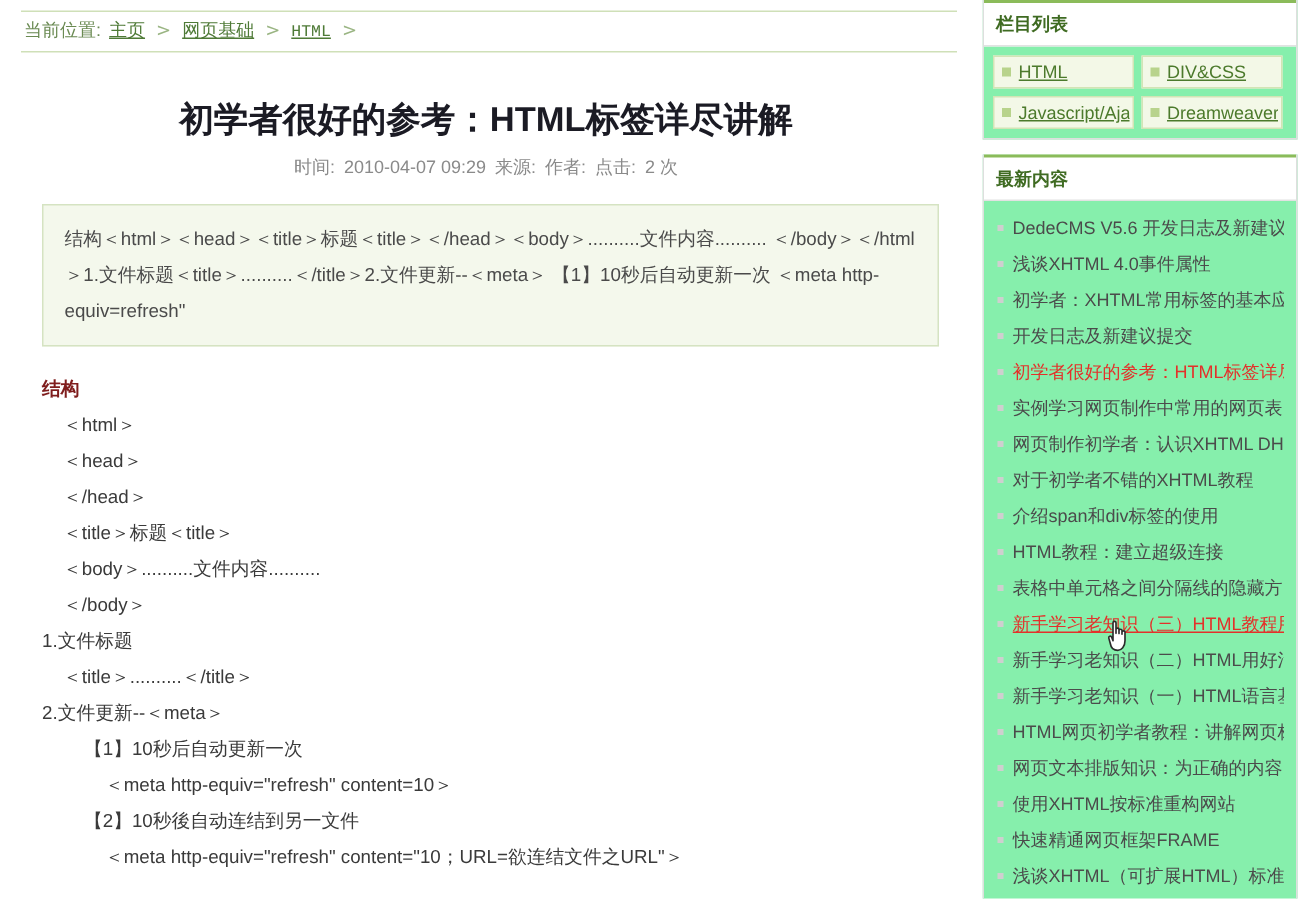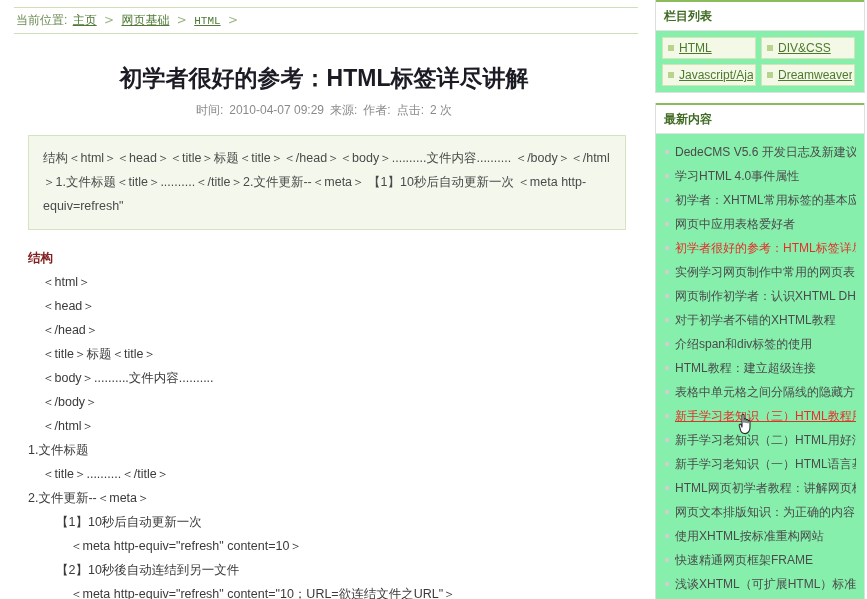--- a/index.html
+++ b/index.html
@@ -226,21 +226,20 @@
     <div class="summary-box">结构＜html＞＜head＞＜title＞标题＜title＞＜/head＞＜body＞..........文件内容.......... ＜/body＞＜/html＞1.文件标题＜title＞..........＜/title＞2.文件更新--＜meta＞ 【1】10秒后自动更新一次 ＜meta http-equiv=refresh"</div>
 
     <div class="body-text" id="body-text">
         <div class=" bt-head">结构</div>
         <div class="ind1">＜html＞</div>
         <div class="ind1">＜head＞</div>
         <div class="ind1">＜/head＞</div>
         <div class="ind1">＜title＞标题＜title＞</div>
         <div class="ind1">＜body＞..........文件内容..........</div>
         <div class="ind1">＜/body＞</div>
-        <div class="ind1">＜/html＞</div>
         <div class="">1.文件标题</div>
         <div class="ind1">＜title＞..........＜/title＞</div>
         <div class="">2.文件更新--＜meta＞</div>
         <div class="ind2">【1】10秒后自动更新一次</div>
         <div class="ind3">＜meta http-equiv="refresh" content=10＞</div>
         <div class="ind2">【2】10秒後自动连结到另一文件</div>
         <div class="ind3">＜meta http-equiv="refresh" content="10；URL=欲连结文件之URL"＞</div>
       </div>
   </div>
 
@@ -273,29 +272,29 @@
     <div class="panel">
       <div class="panel-head">最新内容</div>
       <div class="panel-body">
         <ul class="news-list" id="news-list">
             <li class="news-item">
               <span class="news-bullet"></span>
               <span class="news-label">DedeCMS V5.6 开发日志及新建议提交</span>
             </li>
             <li class="news-item">
               <span class="news-bullet"></span>
-              <span class="news-label">学习HTML 4.0事件属性</span>
+              <span class="news-label">浅谈XHTML 4.0事件属性</span>
             </li>
             <li class="news-item">
               <span class="news-bullet"></span>
               <span class="news-label">初学者：XHTML常用标签的基本应用指</span>
             </li>
             <li class="news-item">
               <span class="news-bullet"></span>
-              <span class="news-label">网页中应用表格爱好者</span>
+              <span class="news-label">开发日志及新建议提交</span>
             </li>
             <li class="news-item current">
               <span class="news-bullet"></span>
               <span class="news-label">初学者很好的参考：HTML标签详尽讲</span>
             </li>
             <li class="news-item">
               <span class="news-bullet"></span>
               <span class="news-label">实例学习网页制作中常用的网页表</span>
             </li>
             <li class="news-item">

